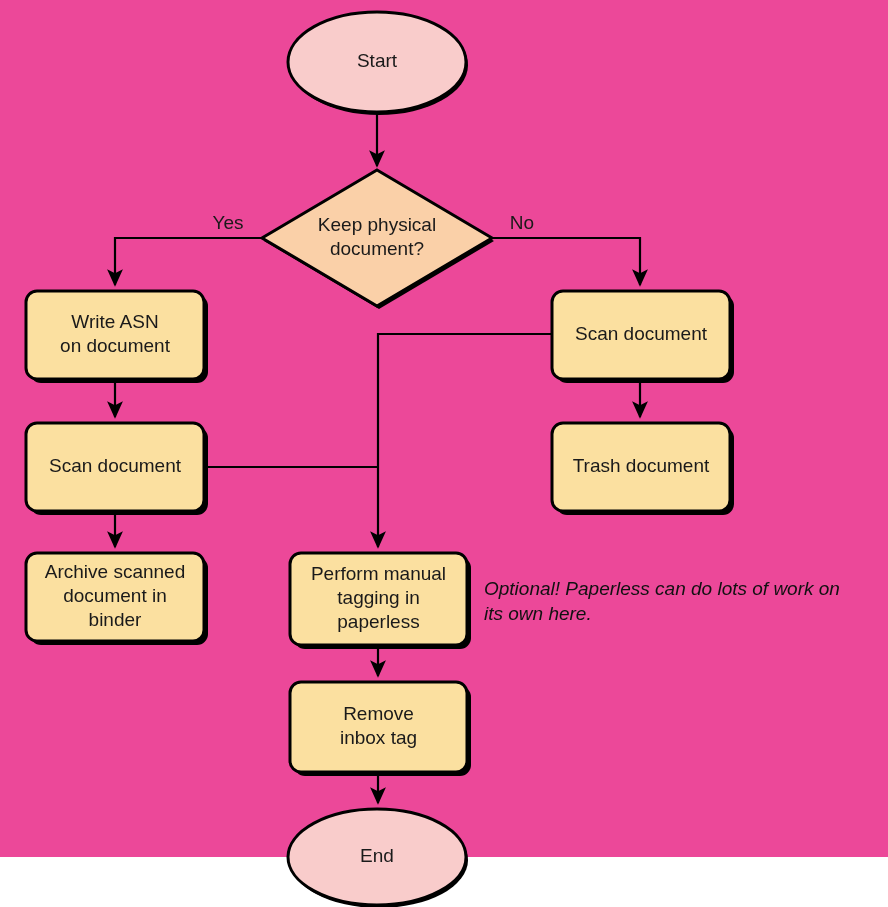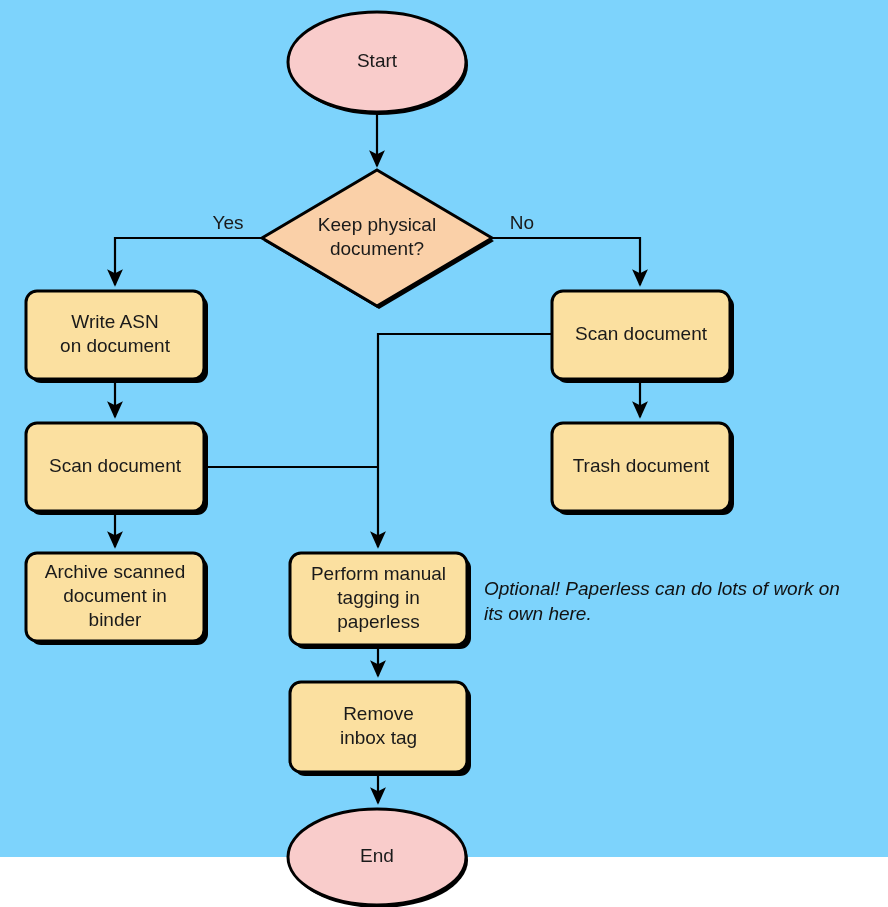--- a/index.html
+++ b/index.html
@@ -10,21 +10,21 @@
   body {
     width: 888px;
     height: 907px;
     font-family: "Liberation Sans", sans-serif;
     overflow: hidden;
   }
   #flowchart-root {
     position: relative;
     width: 888px;
     height: 857px;
-    background: #7dd3fc;
+    background: #ec4899;
   }
   svg.flow-canvas {
     display: block;
     width: 888px;
     height: 907px;
   }
   .node-shape {
     stroke: #000000;
     stroke-width: 3;
   }

